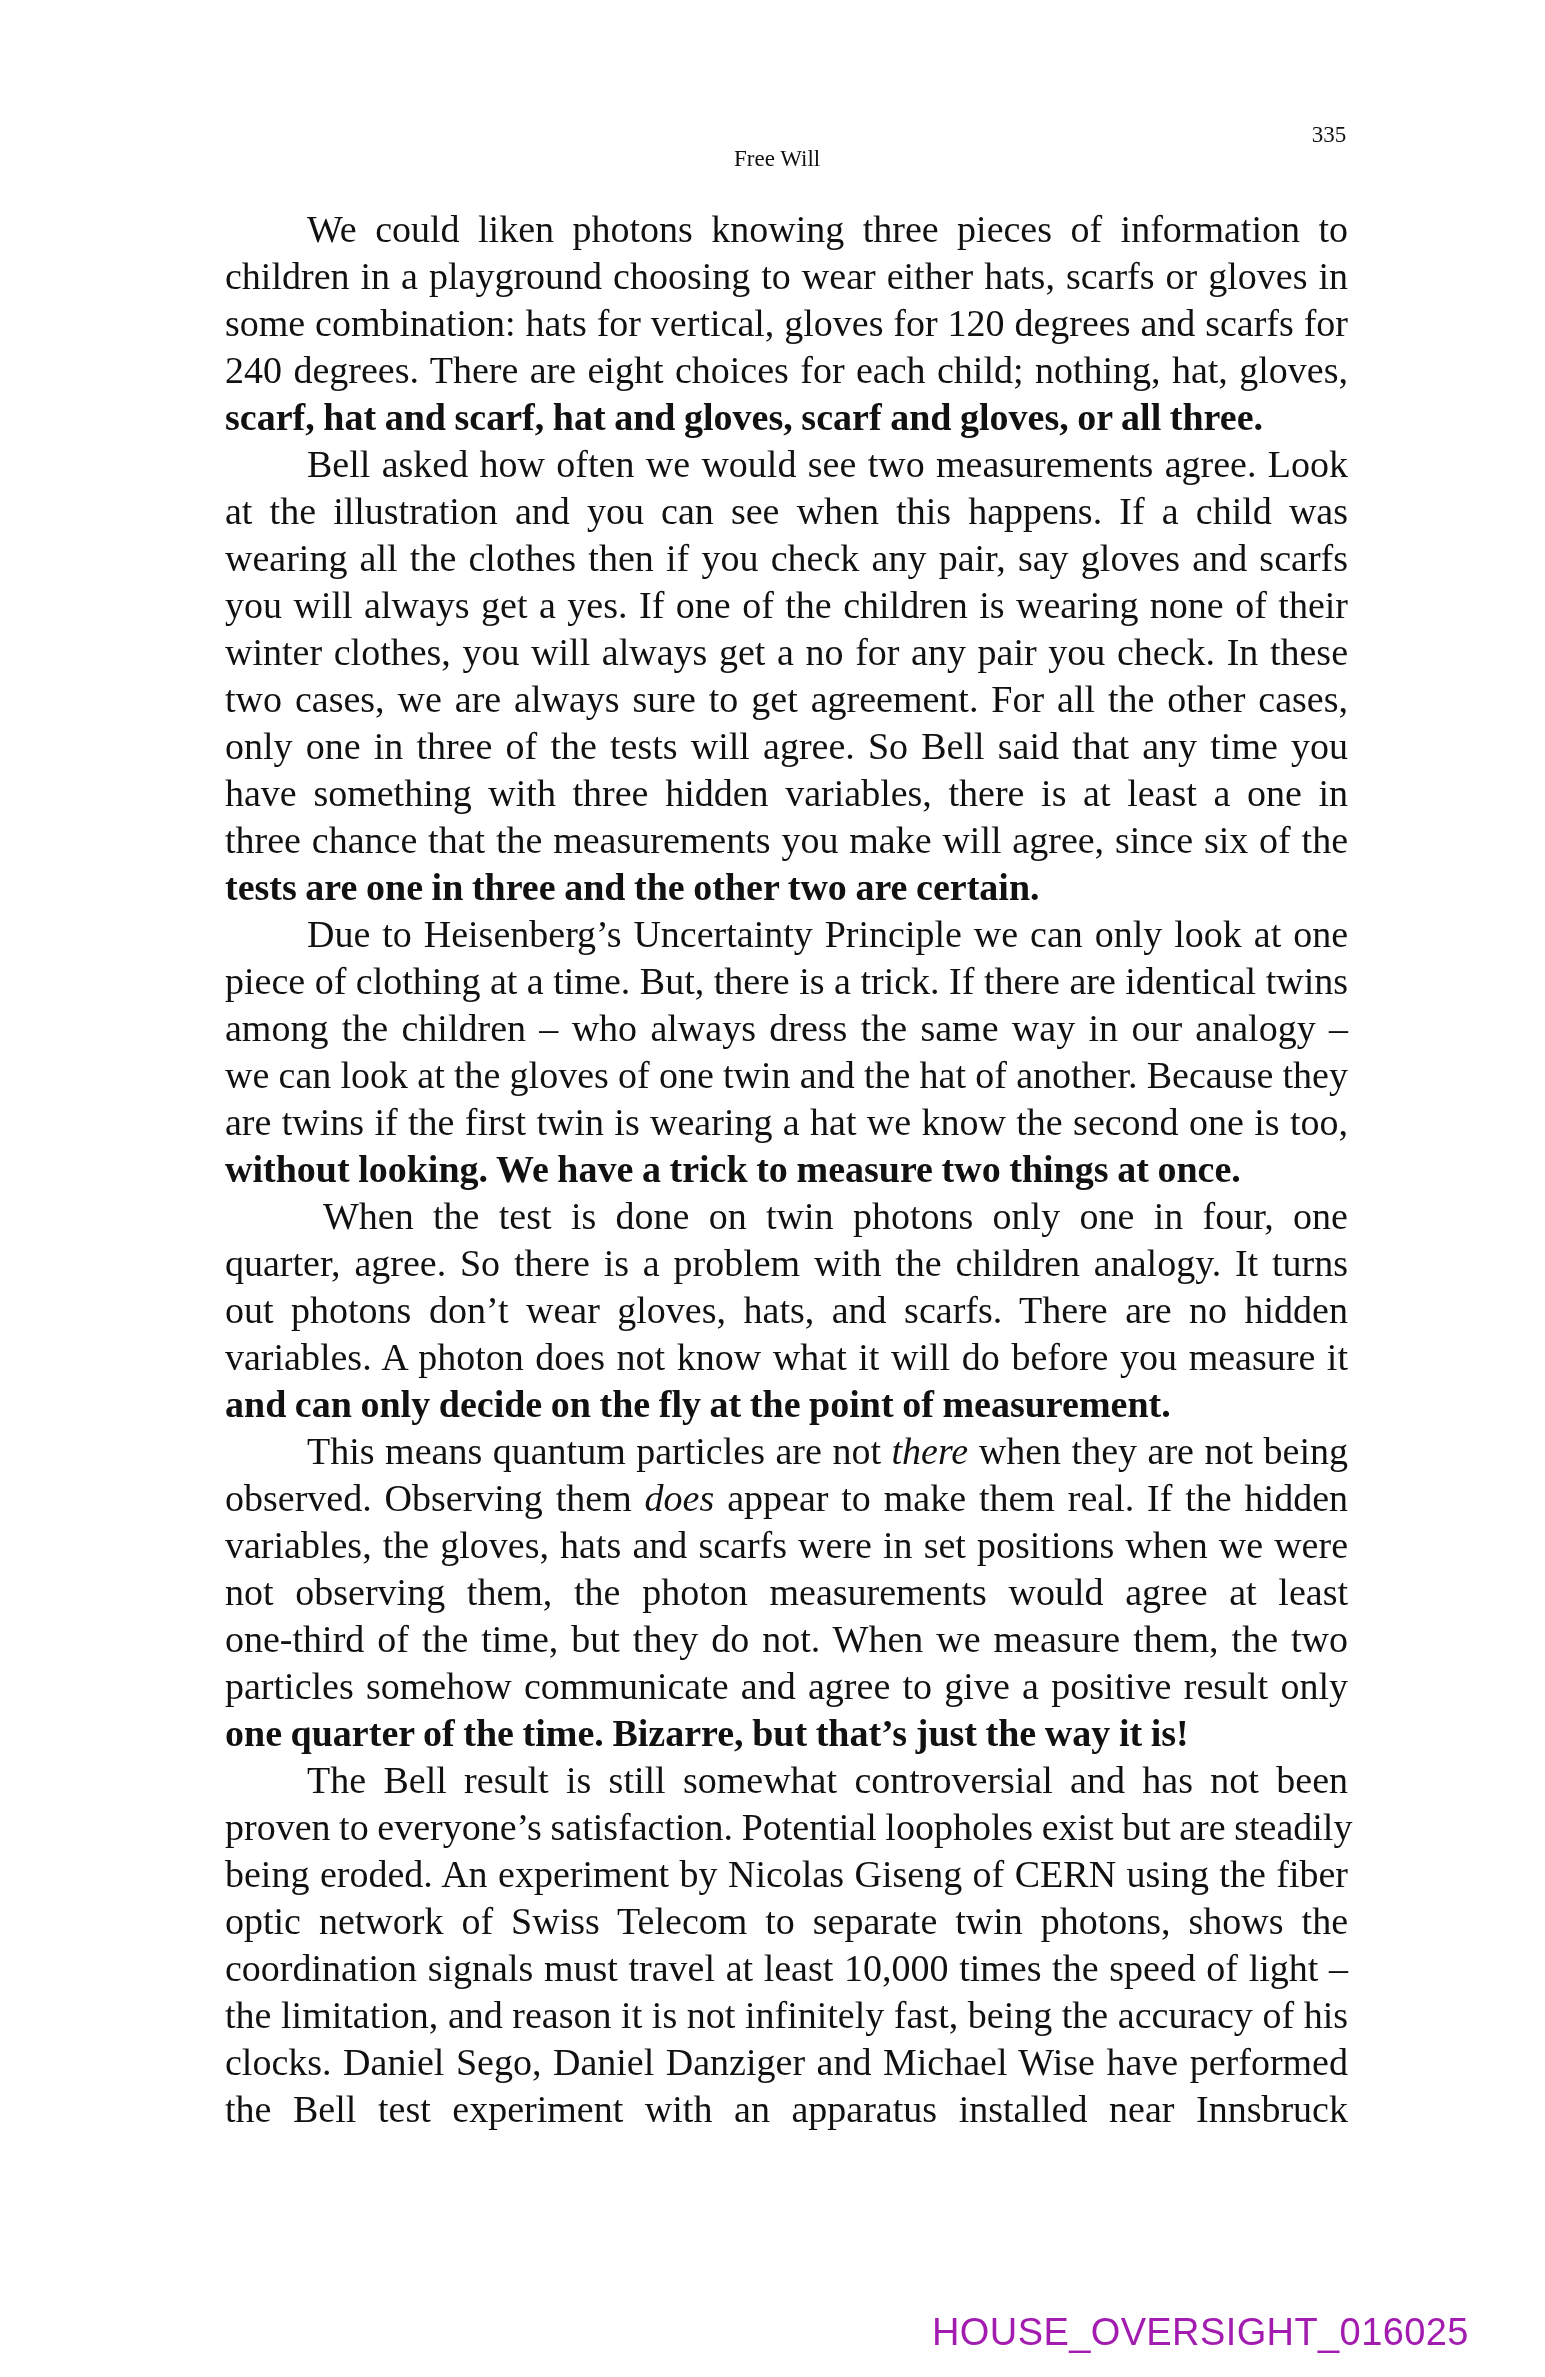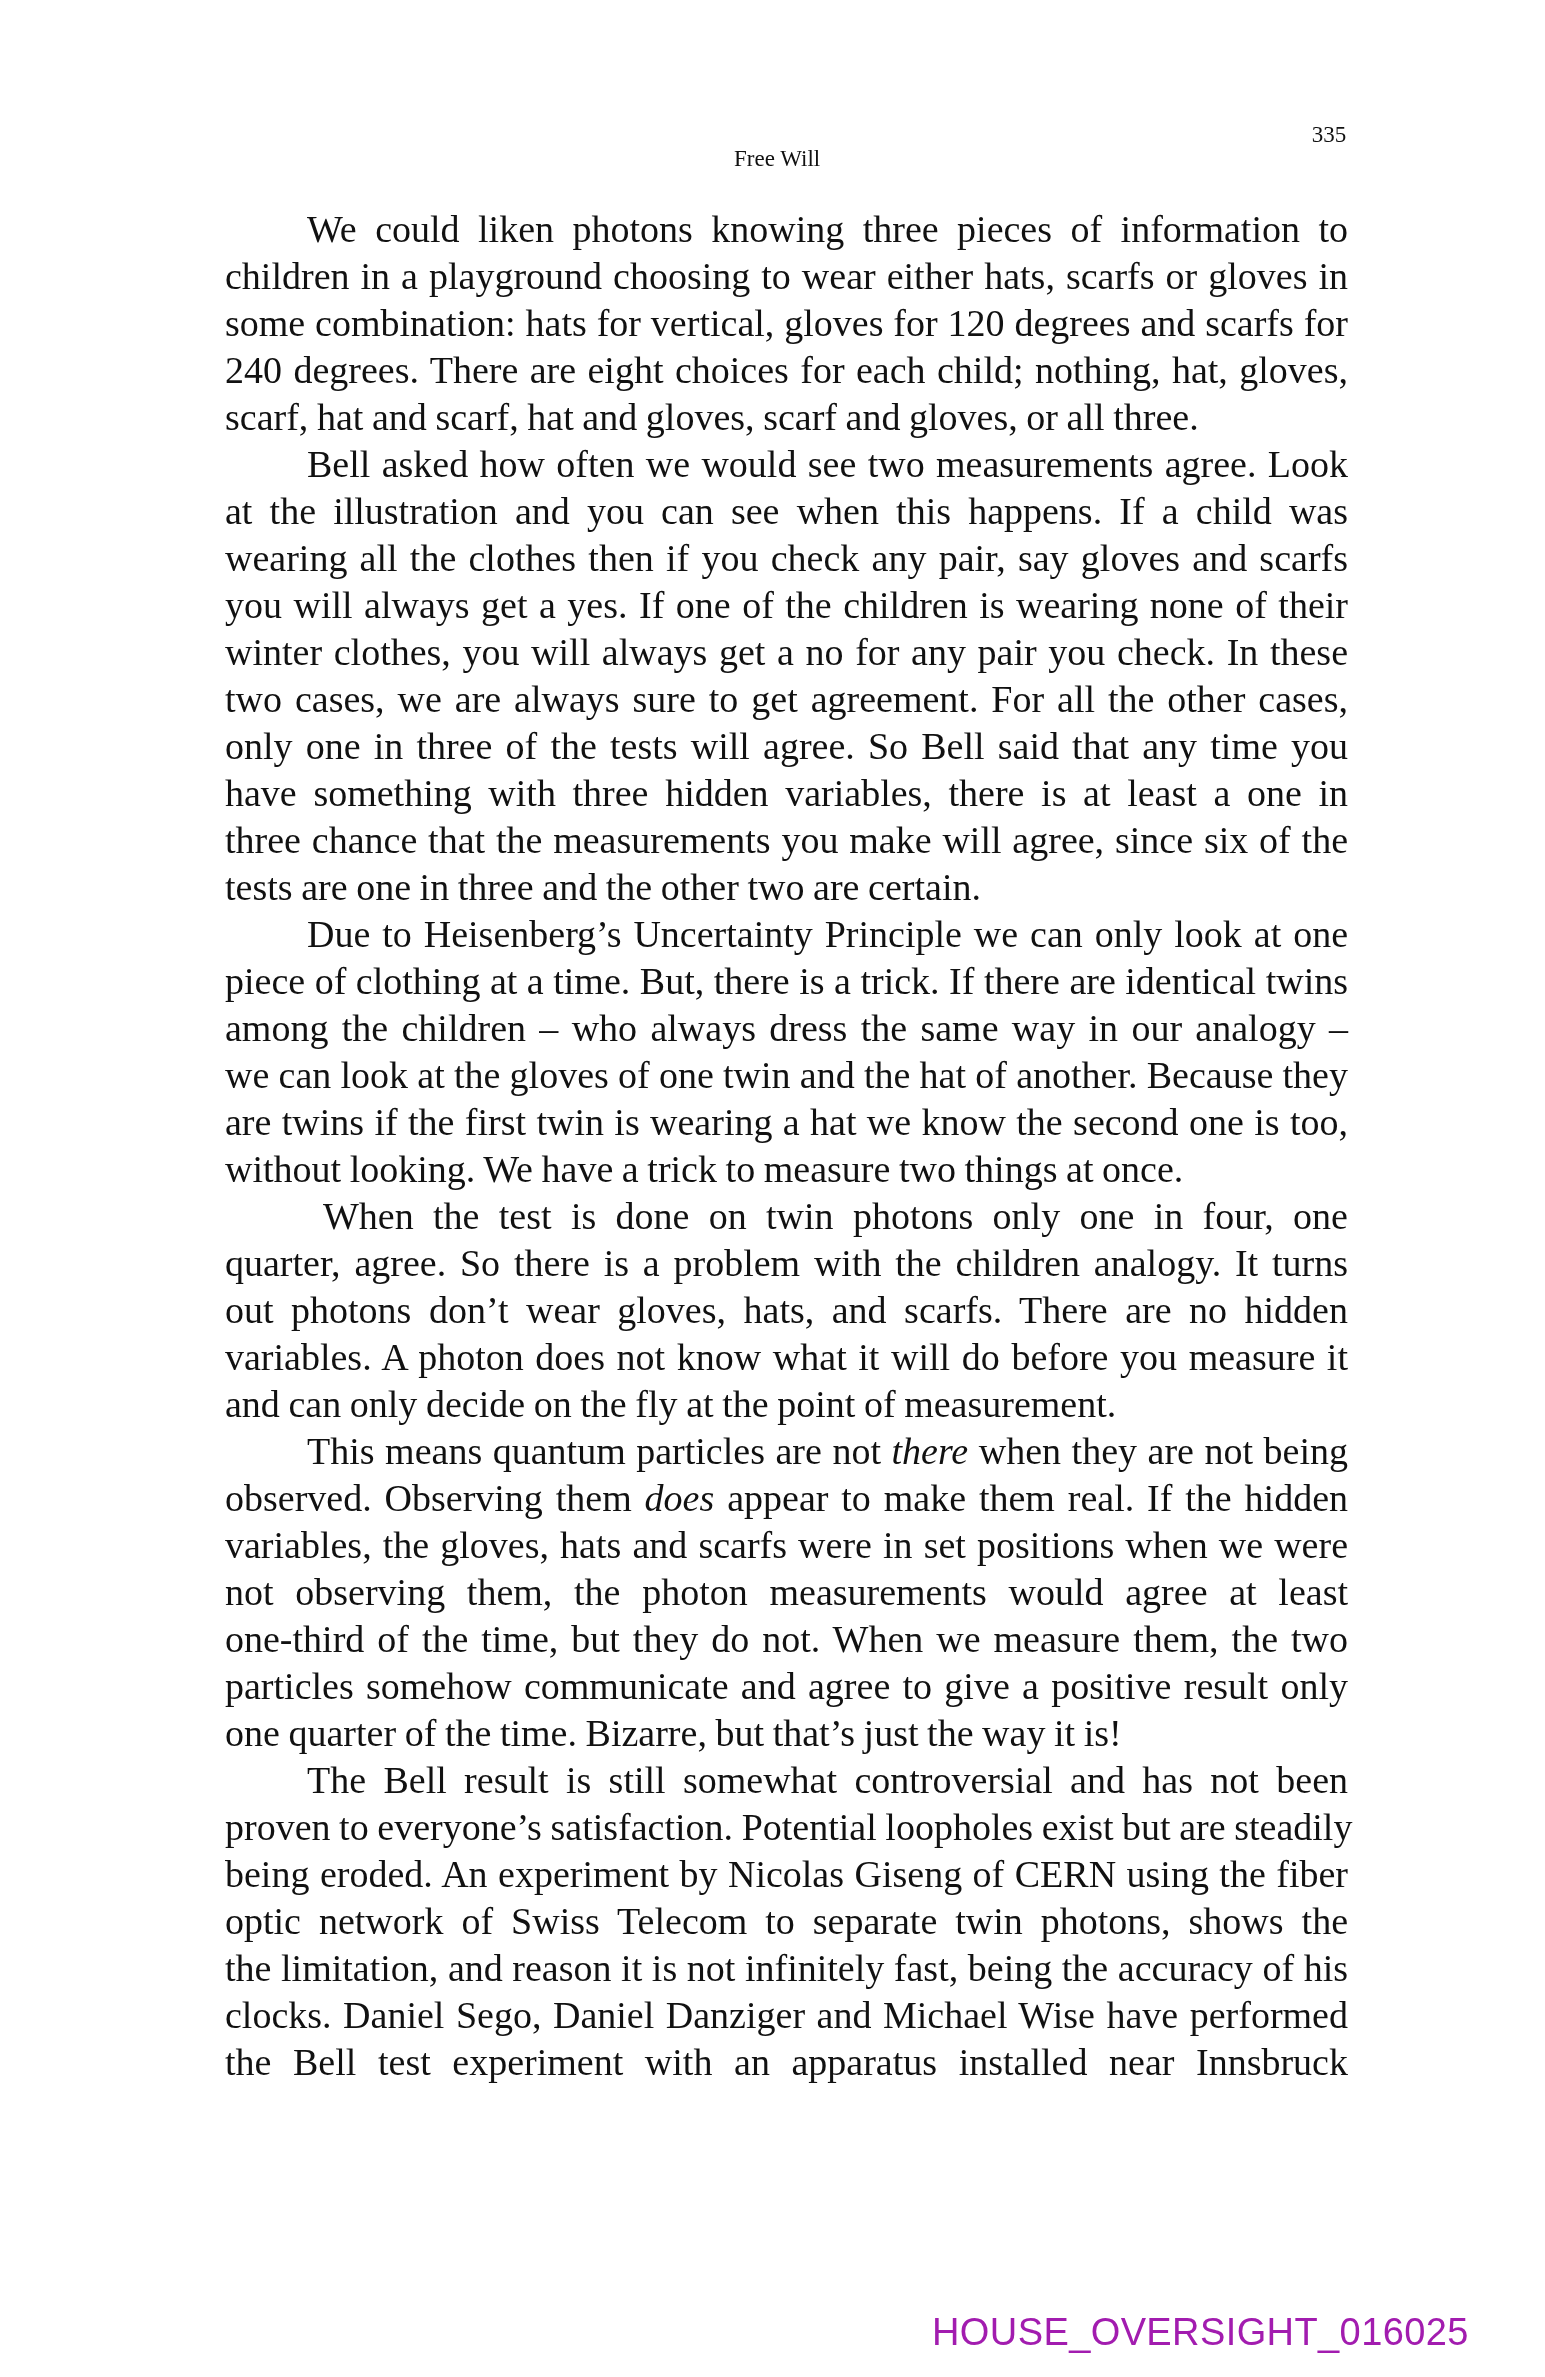--- a/index.html
+++ b/index.html
@@ -47,20 +47,21 @@
       display: block;
       height: 47px;
       white-space: nowrap;
       text-align: justify;
       text-align-last: justify;
       word-spacing: -0.9px;
     }
     .line.last {
       text-align: right;
       text-align-last: left;
+      font-weight: bold;
     }
     .line.indent {
       padding-left: 82px;
     }
     .line.indent-wide {
       padding-left: 98px;
     }
     .it {
       font-style: italic;
     }
@@ -131,20 +132,21 @@
     <span class="line">one-third of the time, but they do not. When we measure them, the two</span>
     <span class="line">particles somehow communicate and agree to give a positive result only</span>
     <span class="line last">one quarter of the time. Bizarre, but that’s just the way it is!</span>
   </div>
 
   <div class="paragraph">
     <span class="line indent">The Bell result is still somewhat controversial and has not been</span>
     <span class="line">proven to everyone’s satisfaction. Potential loopholes exist but are steadily</span>
     <span class="line">being eroded. An experiment by Nicolas Giseng of CERN using the fiber</span>
     <span class="line">optic network of Swiss Telecom to separate twin photons, shows the</span>
+    <span class="line">coordination signals must travel at least 10,000 times the speed of light –</span>
     <span class="line">the limitation, and reason it is not infinitely fast, being the accuracy of his</span>
     <span class="line">clocks. Daniel Sego, Daniel Danziger and Michael Wise have performed</span>
     <span class="line">the Bell test experiment with an apparatus installed near Innsbruck</span>
   </div>
 </div>
 
 <div class="bates-stamp">HOUSE_OVERSIGHT_016025</div>
 
 
 </body></html>

